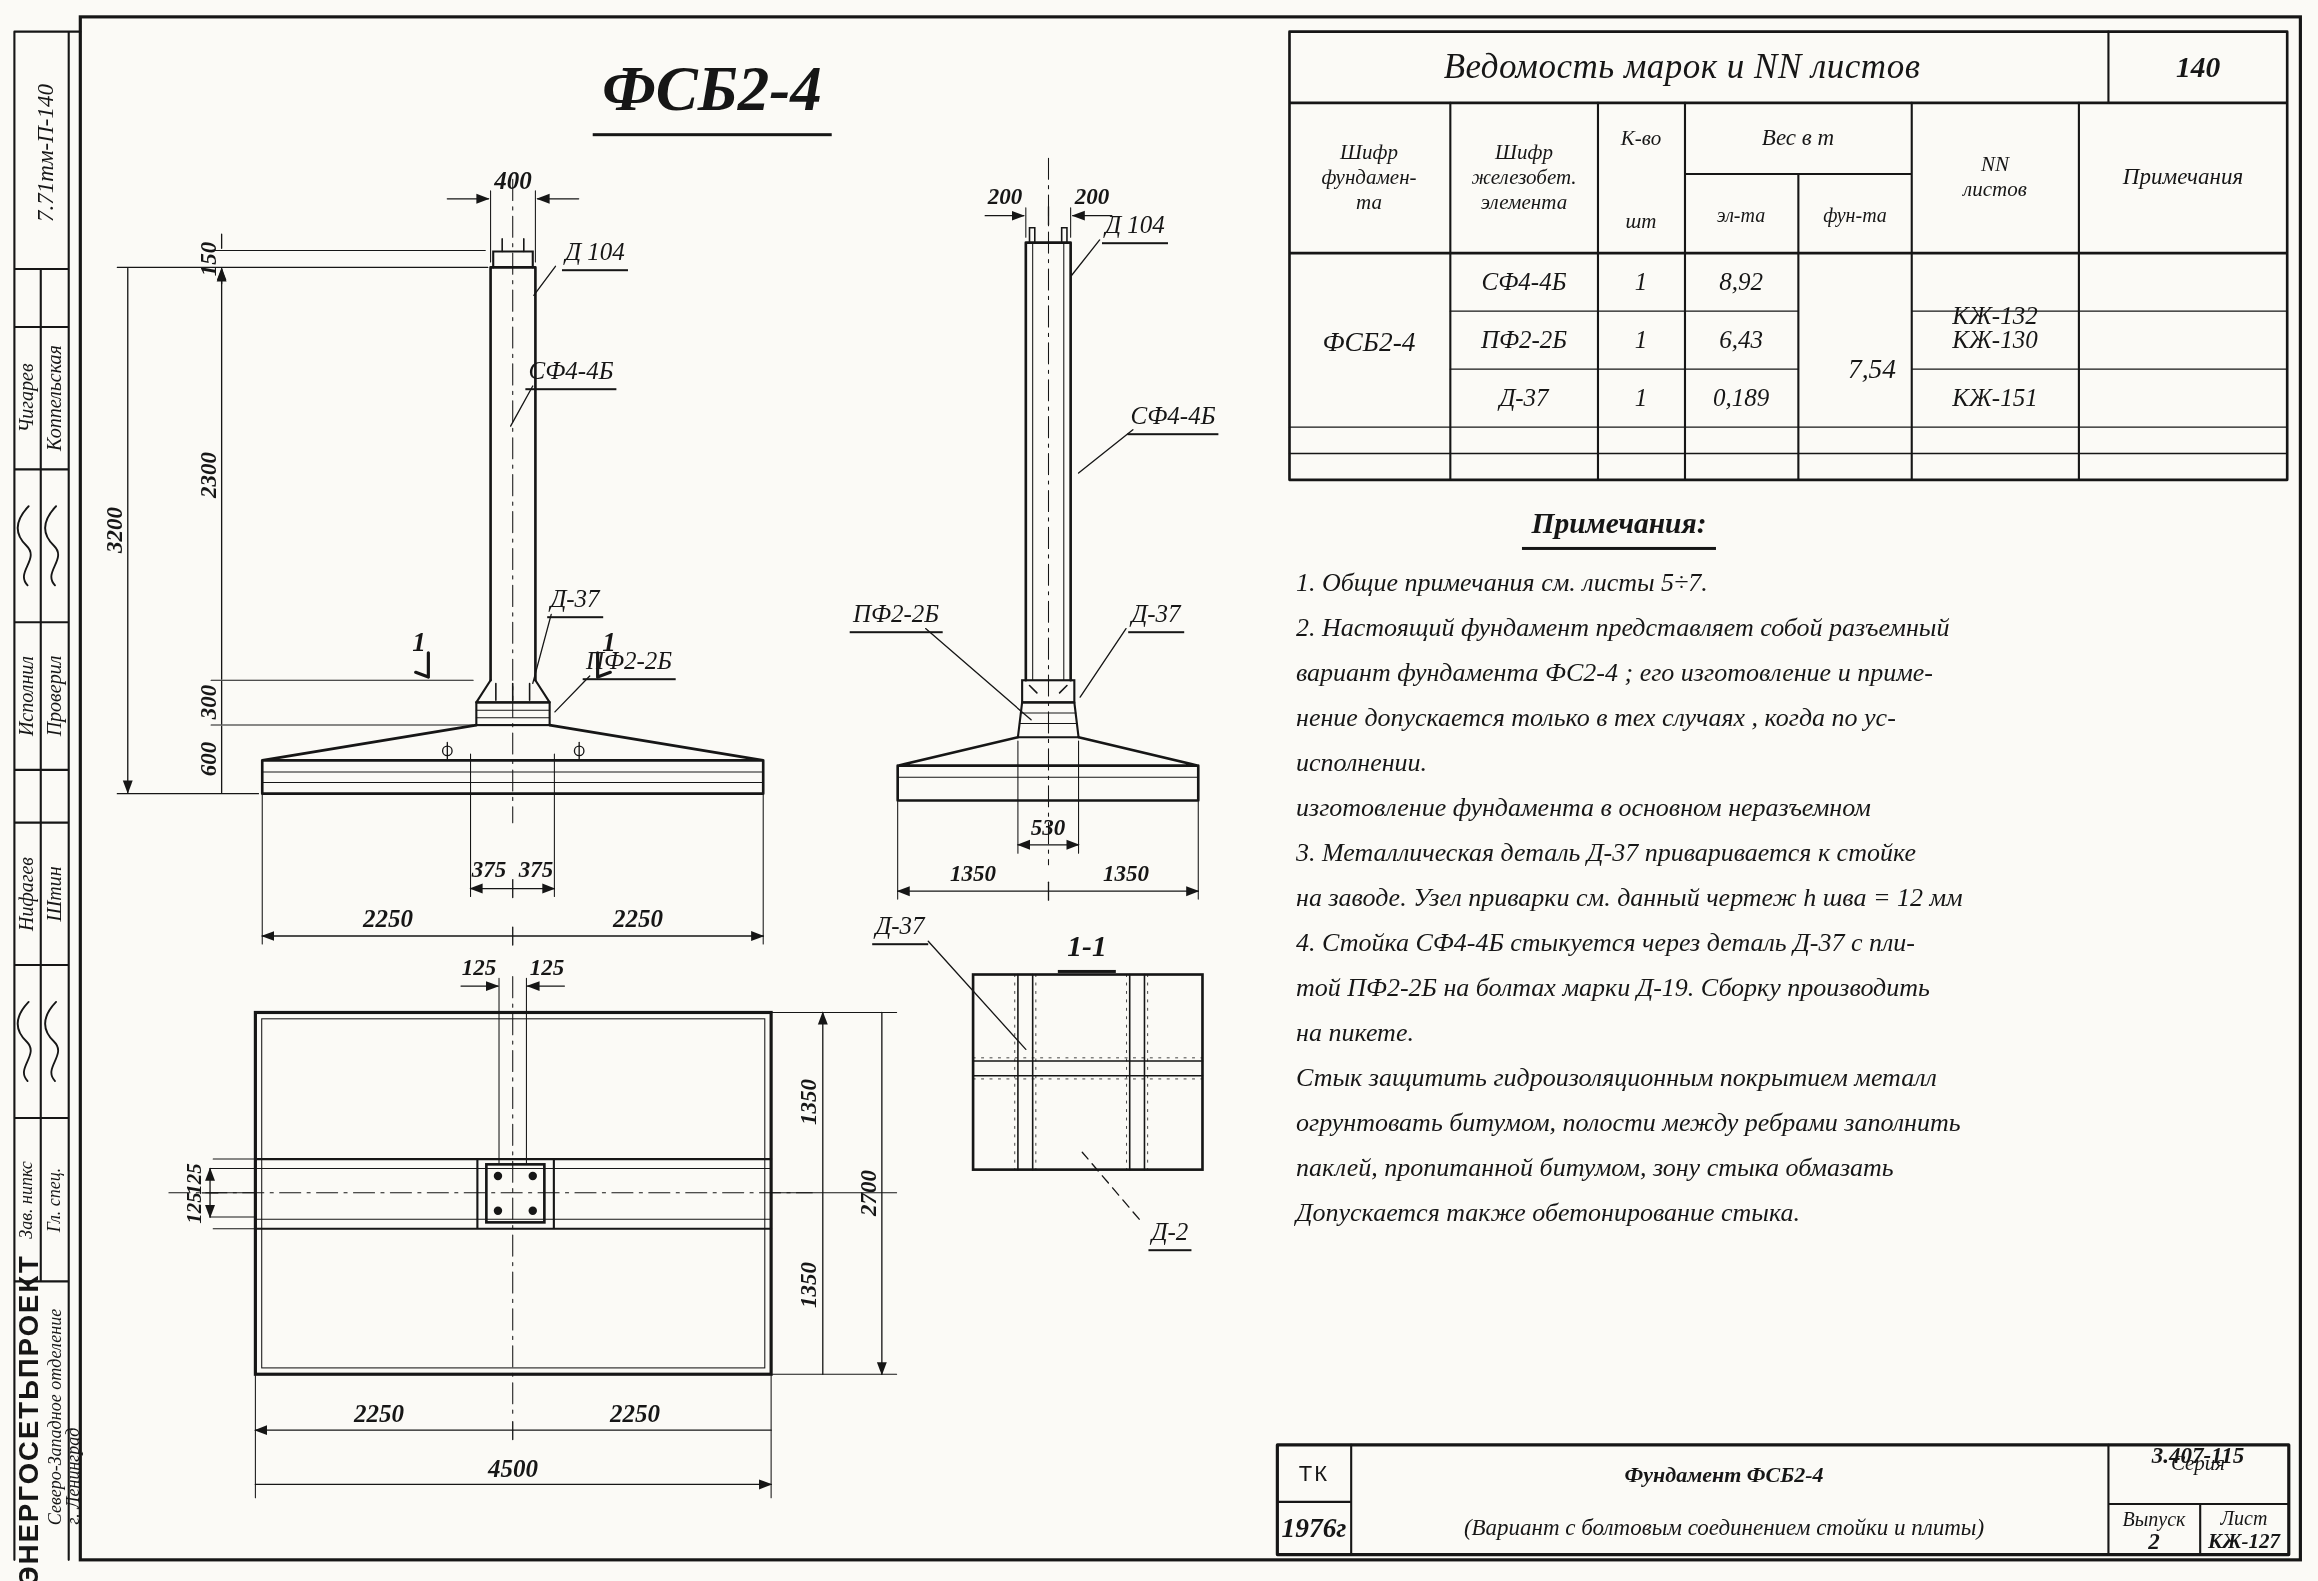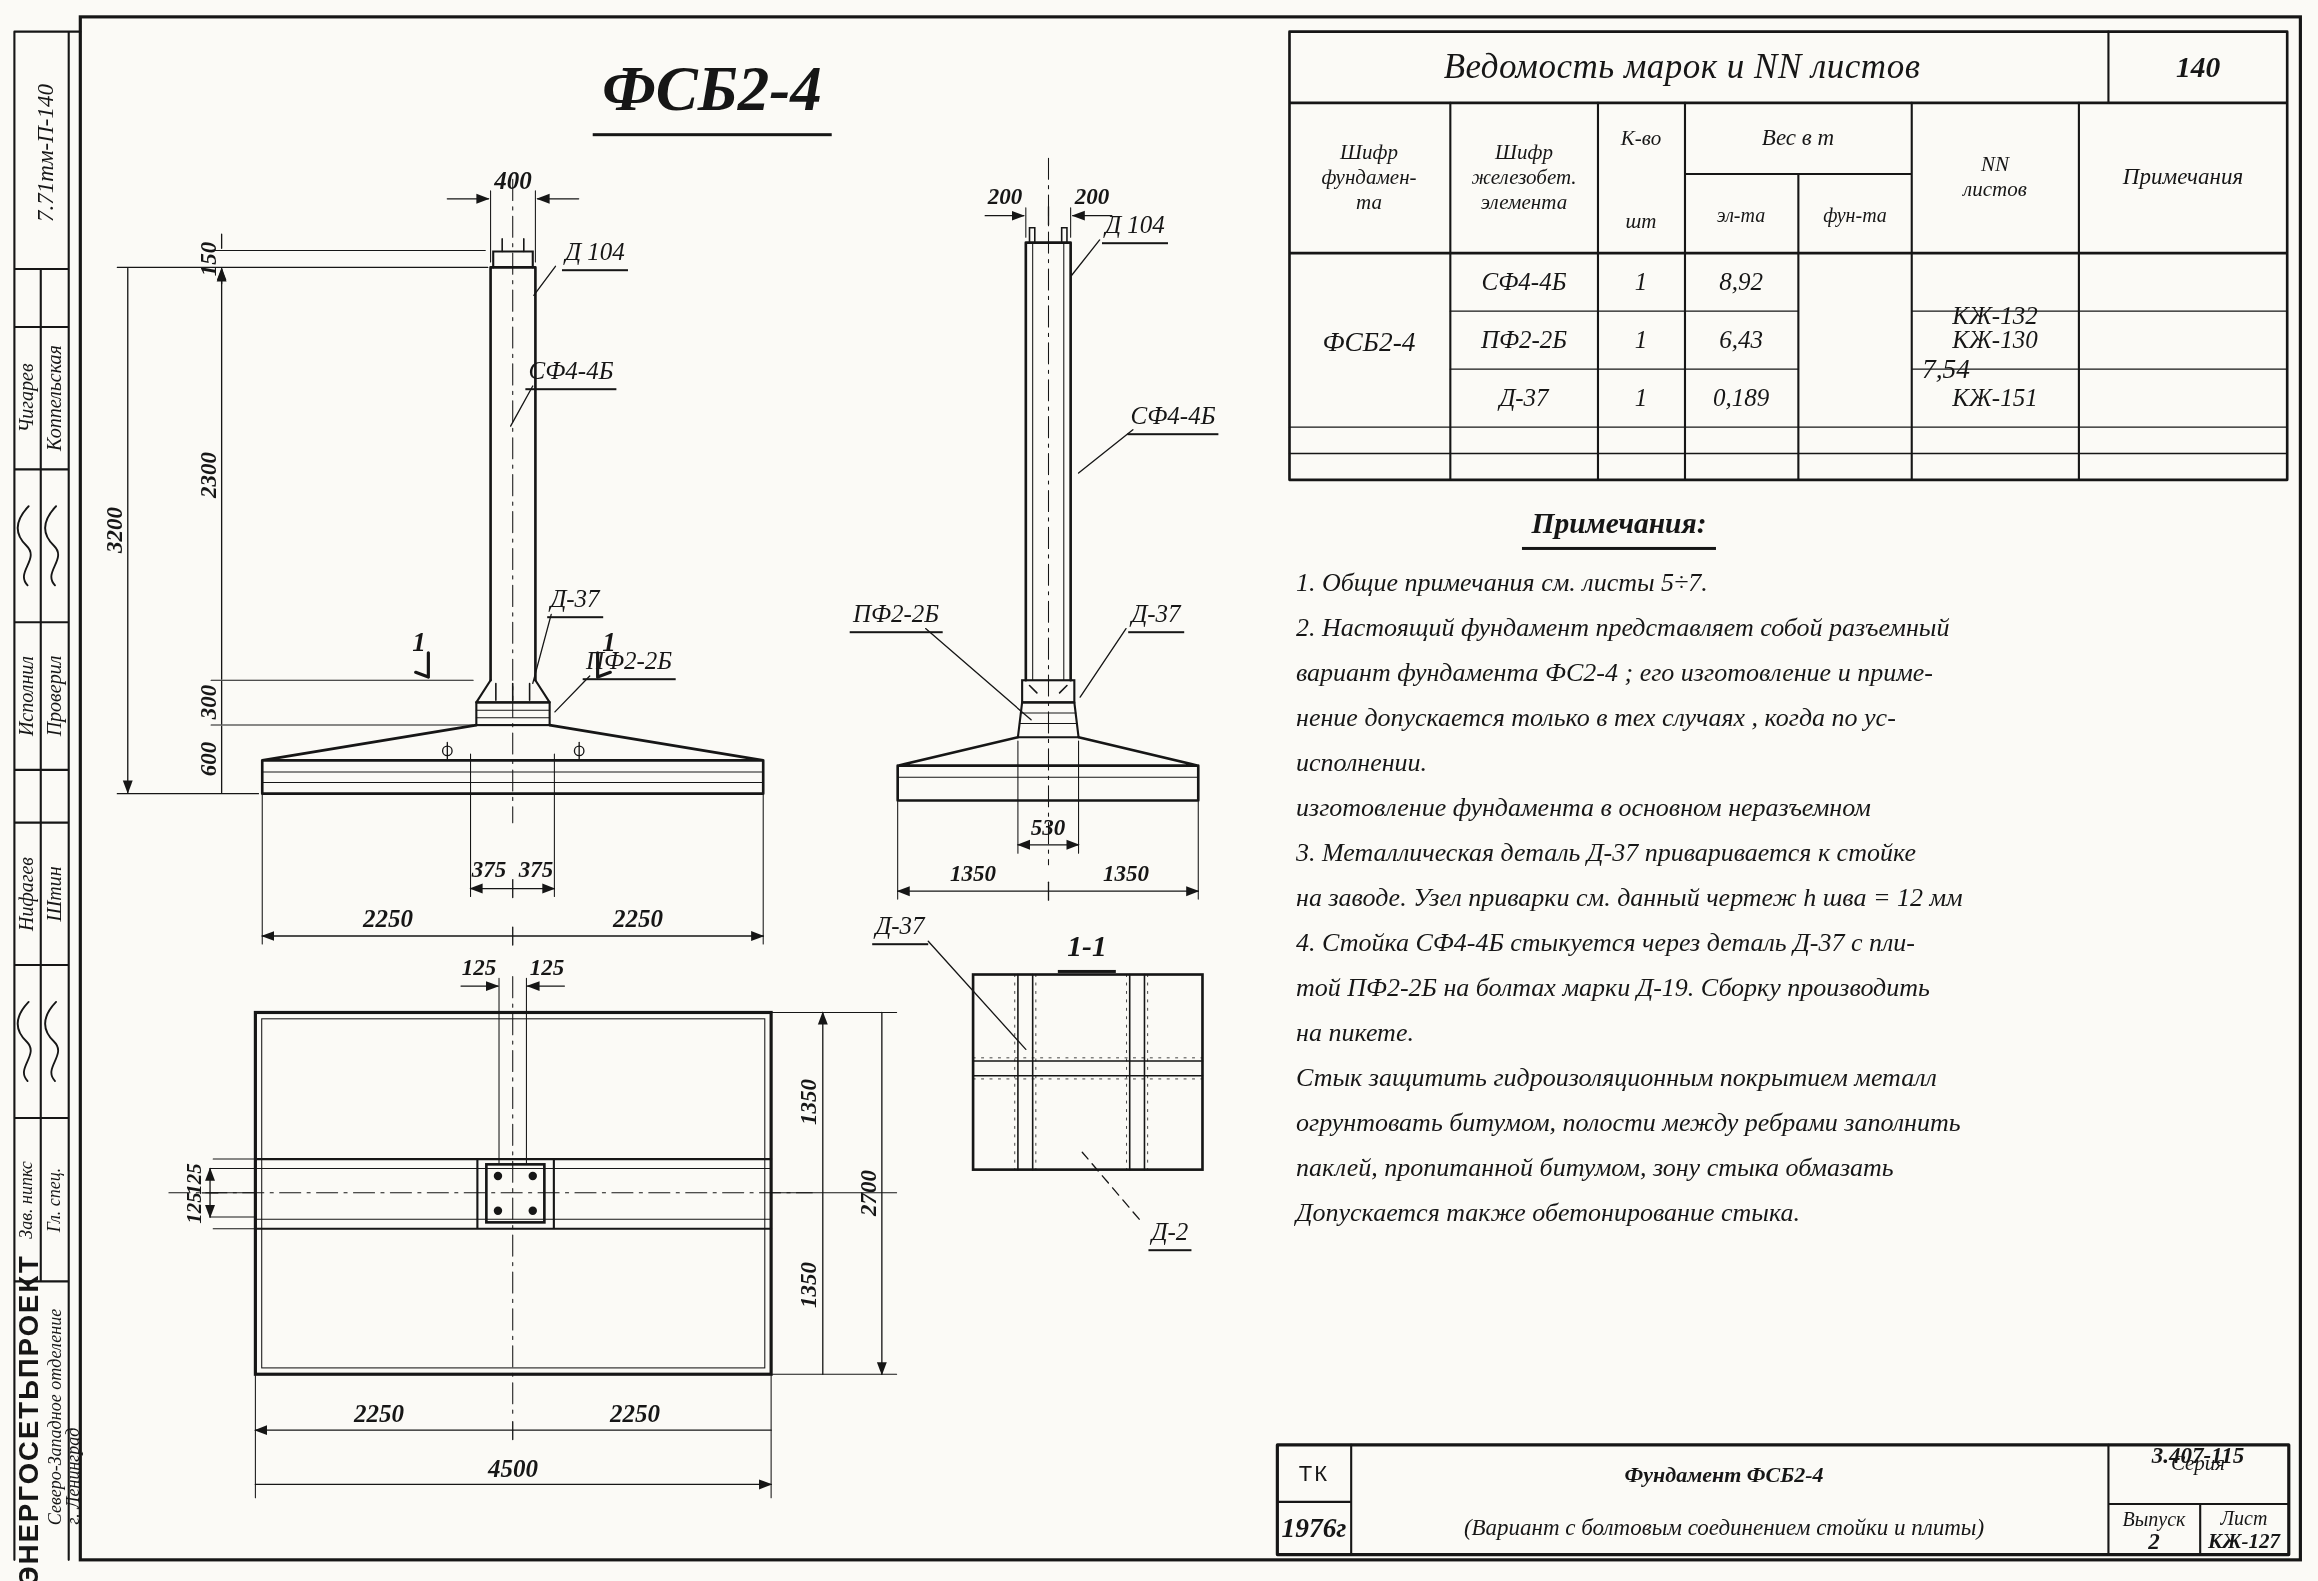--- a/index.html
+++ b/index.html
@@ -201,21 +201,21 @@
   <div class="lbl f40" style="left:1641px;top:138px;">К-во</div>
   <div class="lbl f40" style="left:1641px;top:221px;">шт</div>
   <div class="lbl f44" style="left:1798px;top:138px;">Вес  в  т</div>
   <div class="lbl f38" style="left:1741px;top:216px;">эл-та</div>
   <div class="lbl f38" style="left:1855px;top:216px;">фун-та</div>
   <div class="lbl f40" style="left:1995px;top:177px;">NN
 листов</div>
   <div class="lbl f44" style="left:2183px;top:177px;">Примечания</div>
 
   <div class="lbl f52" style="left:1369px;top:342px;">ФСБ2-4</div>
-  <div class="lbl f52" style="left:1946px;top:369px;">7,54</div>
+  <div class="lbl f52" style="left:1872px;top:369px;">7,54</div>
 
   <div class="lbl f48" style="left:1524px;top:282px;">СФ4-4Б</div>
   <div class="lbl f48" style="left:1641px;top:282px;">1</div>
   <div class="lbl f48" style="left:1741px;top:282px;">8,92</div>
   <div class="lbl f48" style="left:1995px;top:282px;margin-top:34px;">КЖ-132</div>
 
   <div class="lbl f48" style="left:1524px;top:340px;">ПФ2-2Б</div>
   <div class="lbl f48" style="left:1641px;top:340px;">1</div>
   <div class="lbl f48" style="left:1741px;top:340px;">6,43</div>
   <div class="lbl f48" style="left:1995px;top:340px;">КЖ-130</div>

